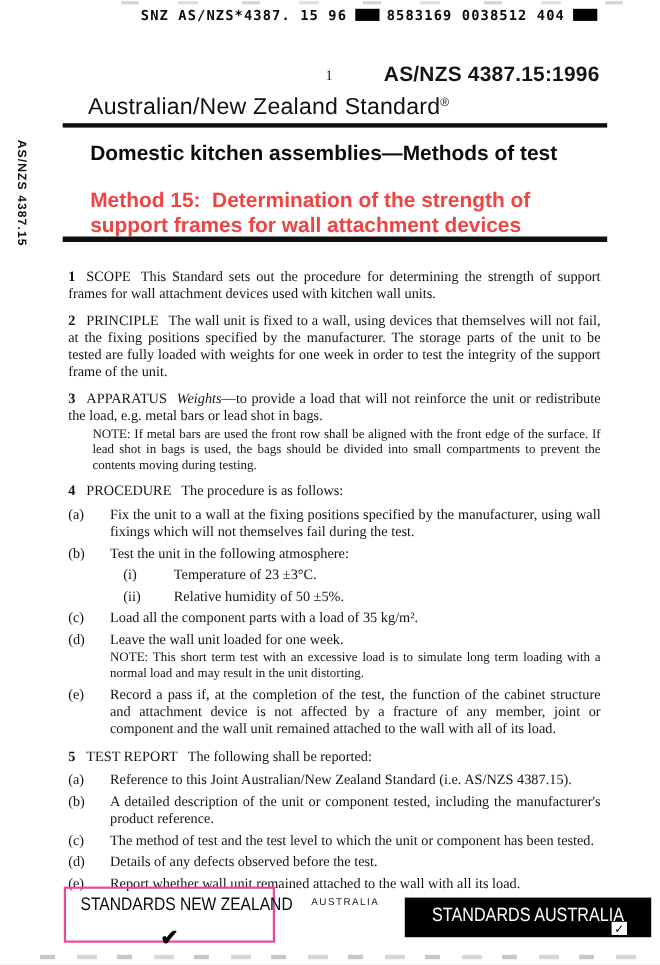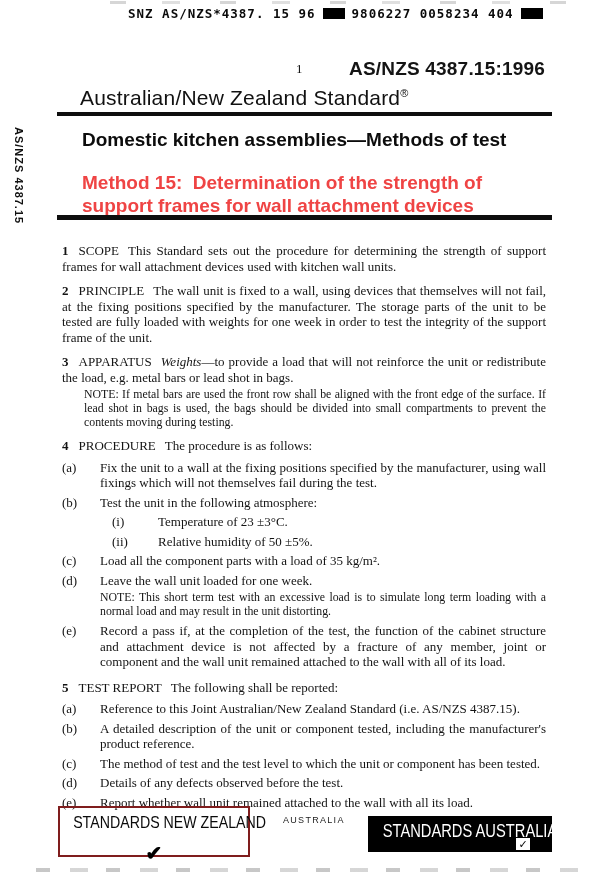--- a/index.html
+++ b/index.html
@@ -47,43 +47,43 @@
   .note{font-size:11.8px;line-height:14px;text-align:justify;margin:1px 0 9px 0;padding-left:22px;}
   .intro{margin-bottom:6px;}
   .li{display:flex;margin-bottom:4px;}
   .li .lab{width:38px;flex:none;}
   .li .txt{flex:1;text-align:justify;}
   .sub{margin-left:50px;}
   .sub .lab{width:46px;}
   .note-item{margin-left:38px;padding-left:0;width:446px;}
 
   
-  .snz-box{position:absolute;left:58px;top:806px;width:188px;height:47px;border:2px solid #7f1d1d;}
+  .snz-box{position:absolute;left:58px;top:806px;width:188px;height:47px;border:2px solid #ec4899;}
   .snz-text{font-family:"Liberation Sans",sans-serif;font-size:16.5px;white-space:nowrap;
     transform:scaleX(.86);transform-origin:center;text-align:center;margin-top:5px;color:#0a0a0a;}
   .snz-check{position:absolute;left:50%;bottom:-8px;transform:translateX(-50%);
     font-size:20px;font-weight:700;color:#000;background:transparent;line-height:1;}
   .copyright{position:absolute;left:283px;top:815px;font-family:"Liberation Sans",sans-serif;
     font-size:9px;letter-spacing:1.3px;color:#1c1c1c;}
-  .sa-box{position:absolute;left:368px;top:816px;width:184px;height:36px;background:#000;}
+  .sa-box{position:absolute;left:368px;top:816px;width:224px;height:36px;background:#000;}
   .sa-text{font-family:"Liberation Sans",sans-serif;font-size:17.5px;color:#fff;white-space:nowrap;
     transform:scaleX(.84);transform-origin:center;text-align:center;margin-top:5px;}
   .sa-checkbox{position:absolute;right:22px;bottom:2px;width:14px;height:12px;background:#fff;
     display:flex;align-items:center;justify-content:center;}
   .sa-checkbox span{font-size:11px;font-weight:700;color:#000;line-height:1;font-family:"DejaVu Sans",sans-serif;}
 </style>
 </head>
 <body>
 
 <div class="page">
 
   <div class="artifact-top"></div>
 
   <div class="barcode">
-    <span>SNZ AS/NZS*4387. 15 96</span><span class="bblock"></span><span>9806227 0058234 404</span><span class="bblock"></span>
+    <span>SNZ AS/NZS*4387. 15 96</span><span class="bblock"></span><span>8583169 0038512 404</span><span class="bblock"></span>
   </div>
 
   <div class="pageno">1</div>
   <div class="doccode">AS/NZS 4387.15:1996</div>
 
   <div class="masthead"><span>Australian/New Zealand Standard</span><sup>®</sup></div>
 
   <div class="rule rule1"></div>
 
   <div class="side-tab">AS/NZS 4387.15</div>

